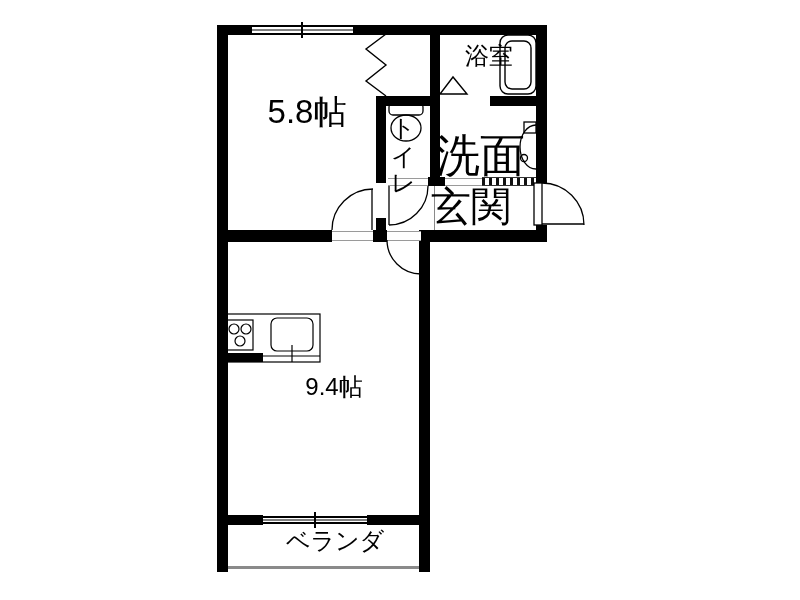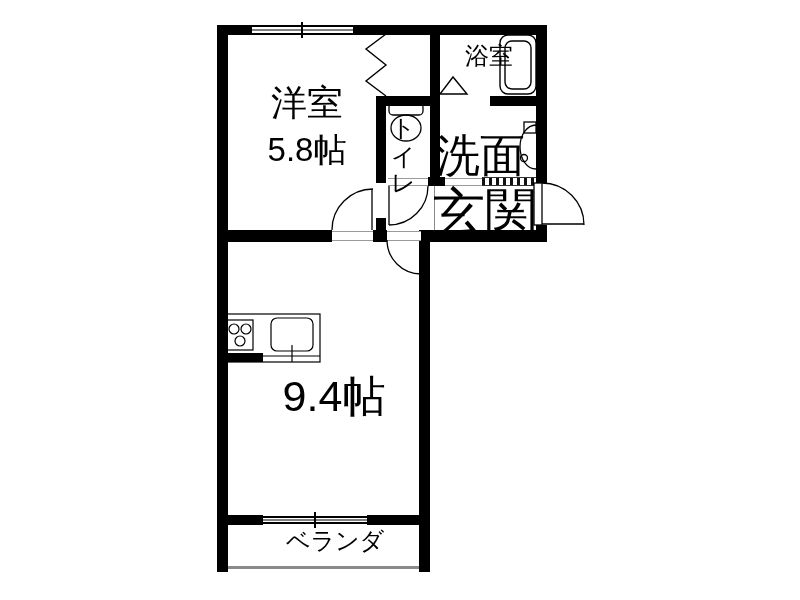--- a/index.html
+++ b/index.html
@@ -96,32 +96,31 @@
       <rect x="227" y="320" width="26" height="30"></rect>
       <circle cx="234" cy="329" r="5"></circle>
       <circle cx="246" cy="329" r="5"></circle>
       <circle cx="240" cy="341" r="5"></circle>
       <rect x="271" y="318" width="42" height="33" rx="6"></rect>
       <path d="M292,345 V362"></path>
     </g>
   </svg>
 
   <div class="lbl" style="left:227px;top:84px;width:160px;font-size:36px">
-    <div>洋室</div>
     <div style="font-size:33px;margin-top:11px">5.8帖</div>
   </div>
 
 
   <div class="lbl" style="left:440px;top:43px;width:98px;font-size:24px">浴室</div>
 
   <div class="lbl vert" style="left:391px;top:101px;height:80px;font-size:24px">トイレ</div>
 
   <div class="lbl" style="left:431px;top:132px;width:98px;font-size:45px">洗面</div>
 
-  <div class="lbl" style="left:433px;top:185px;width:100px;font-size:52px">玄関</div>
+  <div class="lbl" style="left:421px;top:185px;width:100px;font-size:40px">玄関</div>
 
   <div class="lbl" style="left:254px;top:368px;width:160px;font-size:45px">
-    <div style="font-size:43px;margin-top:6px">9.4帖</div>
+    <div style="font-size:24px;margin-top:6px">9.4帖</div>
   </div>
 
   <div class="lbl" style="left:245px;top:528px;width:180px;font-size:24px">ベランダ</div>
 
 </div>
 
 </body></html>

